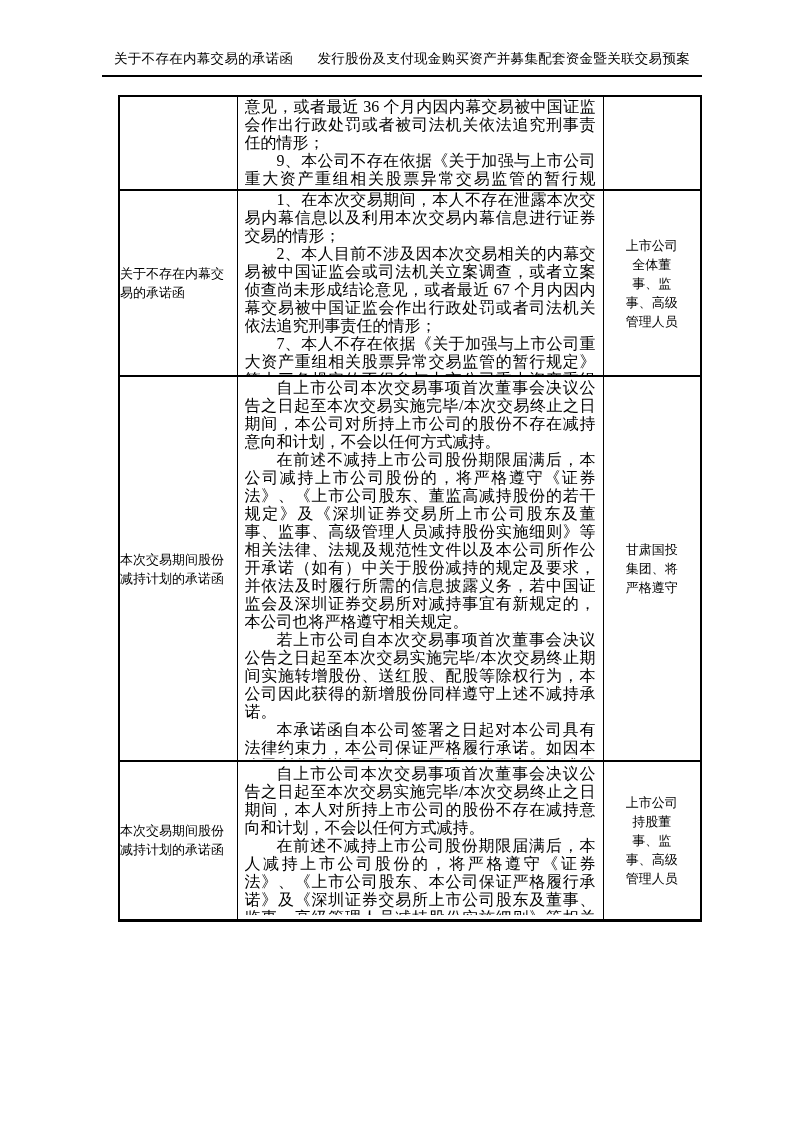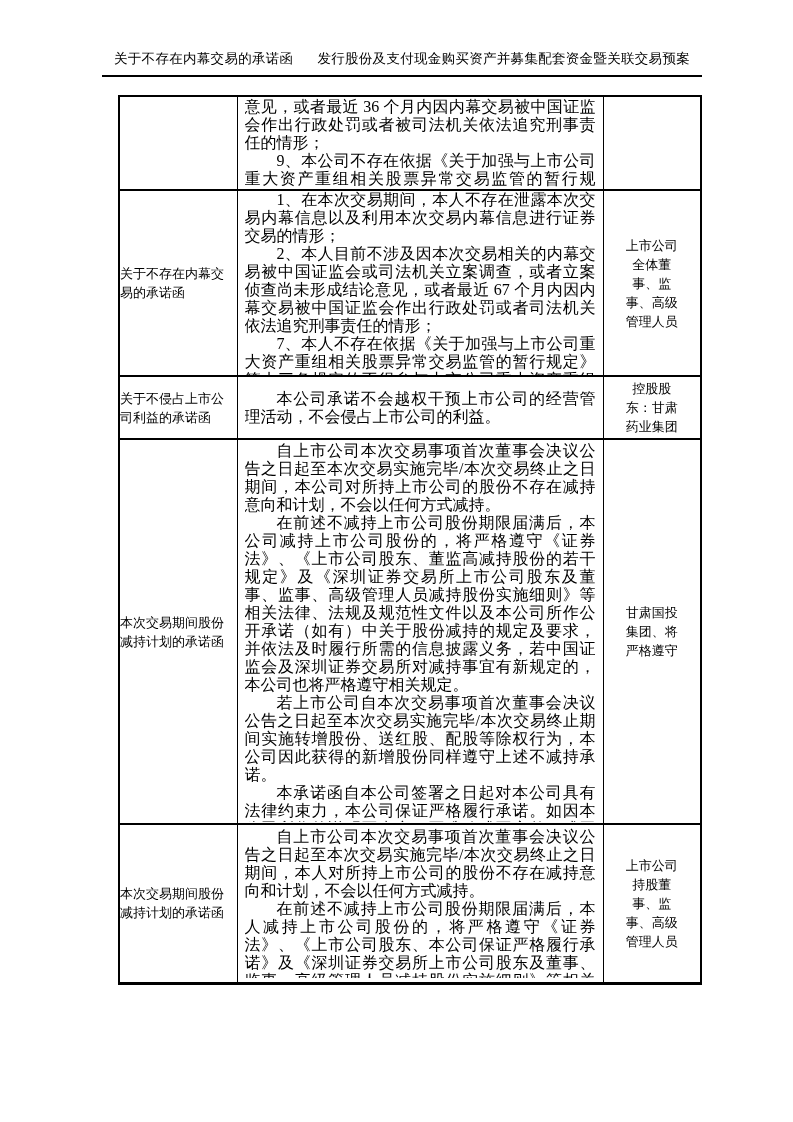--- a/index.html
+++ b/index.html
@@ -107,29 +107,20 @@
         <div class="inner">
           <p>1、在本次交易期间，本人不存在泄露本次交易内幕信息以及利用本次交易内幕信息进行证券交易的情形；</p>
           <p>2、本人目前不涉及因本次交易相关的内幕交易被中国证监会或司法机关立案调查，或者立案侦查尚未形成结论意见，或者最近 67 个月内因内幕交易被中国证监会作出行政处罚或者司法机关依法追究刑事责任的情形；</p>
           <p>7、本人不存在依据《关于加强与上市公司重大资产重组相关股票异常交易监管的暂行规定》第十三条规定的不得参与上市公司重大资产重组的情形。</p>
         </div>
       </td>
       <td class="party">上市公司全体董事、监事、高级管理人员</td>
     </tr>
 
 
-    <tr class="r4">
-      <td class="name">关于不侵占上市公司利益的承诺函</td>
-      <td class="content">
-        <div class="inner">
-          <p>本公司承诺不会越权干预上市公司的经营管理活动，不会侵占上市公司的利益。</p>
-        </div>
-      </td>
-      <td class="party">控股股东：甘肃药业集团</td>
-    </tr>
 
     <tr class="r5">
       <td class="name">本次交易期间股份减持计划的承诺函</td>
       <td class="content">
         <div class="inner">
           <p>自上市公司本次交易事项首次董事会决议公告之日起至本次交易实施完毕/本次交易终止之日期间，本公司对所持上市公司的股份不存在减持意向和计划，不会以任何方式减持。</p>
           <p>在前述不减持上市公司股份期限届满后，本公司减持上市公司股份的，将严格遵守《证券法》、《上市公司股东、董监高减持股份的若干规定》及《深圳证券交易所上市公司股东及董事、监事、高级管理人员减持股份实施细则》等相关法律、法规及规范性文件以及本公司所作公开承诺（如有）中关于股份减持的规定及要求，并依法及时履行所需的信息披露义务，若中国证监会及深圳证券交易所对减持事宜有新规定的，本公司也将严格遵守相关规定。</p>
           <p>若上市公司自本次交易事项首次董事会决议公告之日起至本次交易实施完毕/本次交易终止期间实施转增股份、送红股、配股等除权行为，本公司因此获得的新增股份同样遵守上述不减持承诺。</p>
           <p>本承诺函自本公司签署之日起对本公司具有法律约束力，本公司保证严格履行承诺。如因本公司所作的说明不真实、不准确或不完整，或因违反相关承诺给上市公司造成损失的，本公司愿意对上市公司的该等经济损失、索赔责任及额外的费用支出承担相应法律责任。</p>
         </div>

